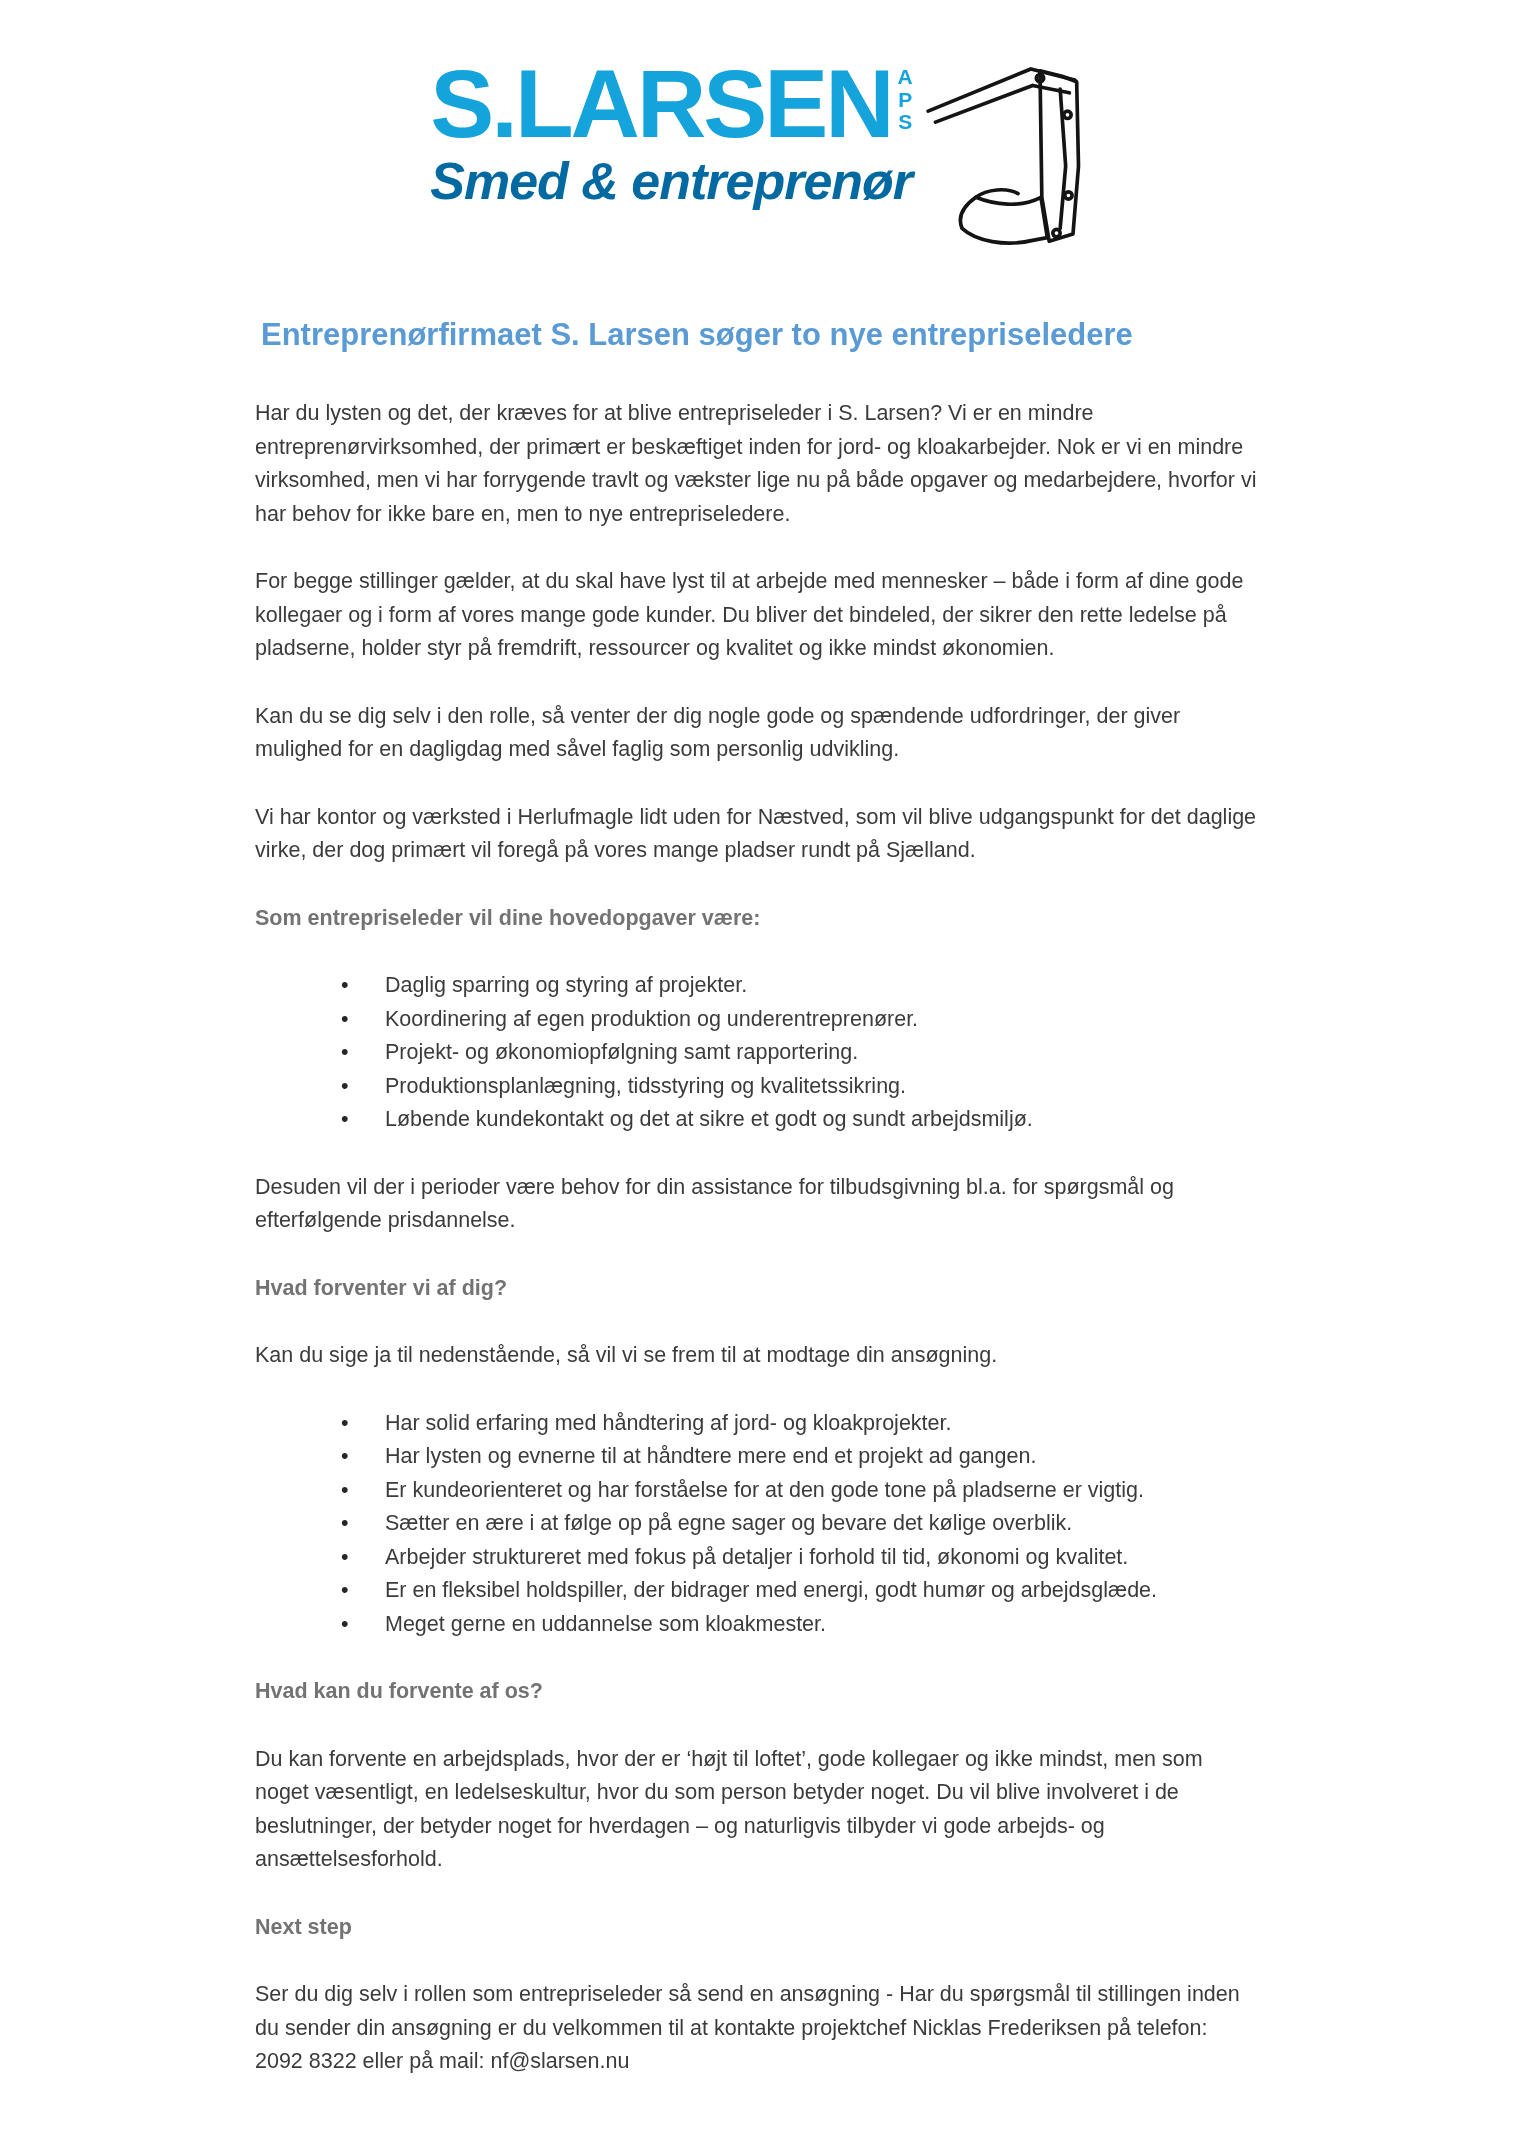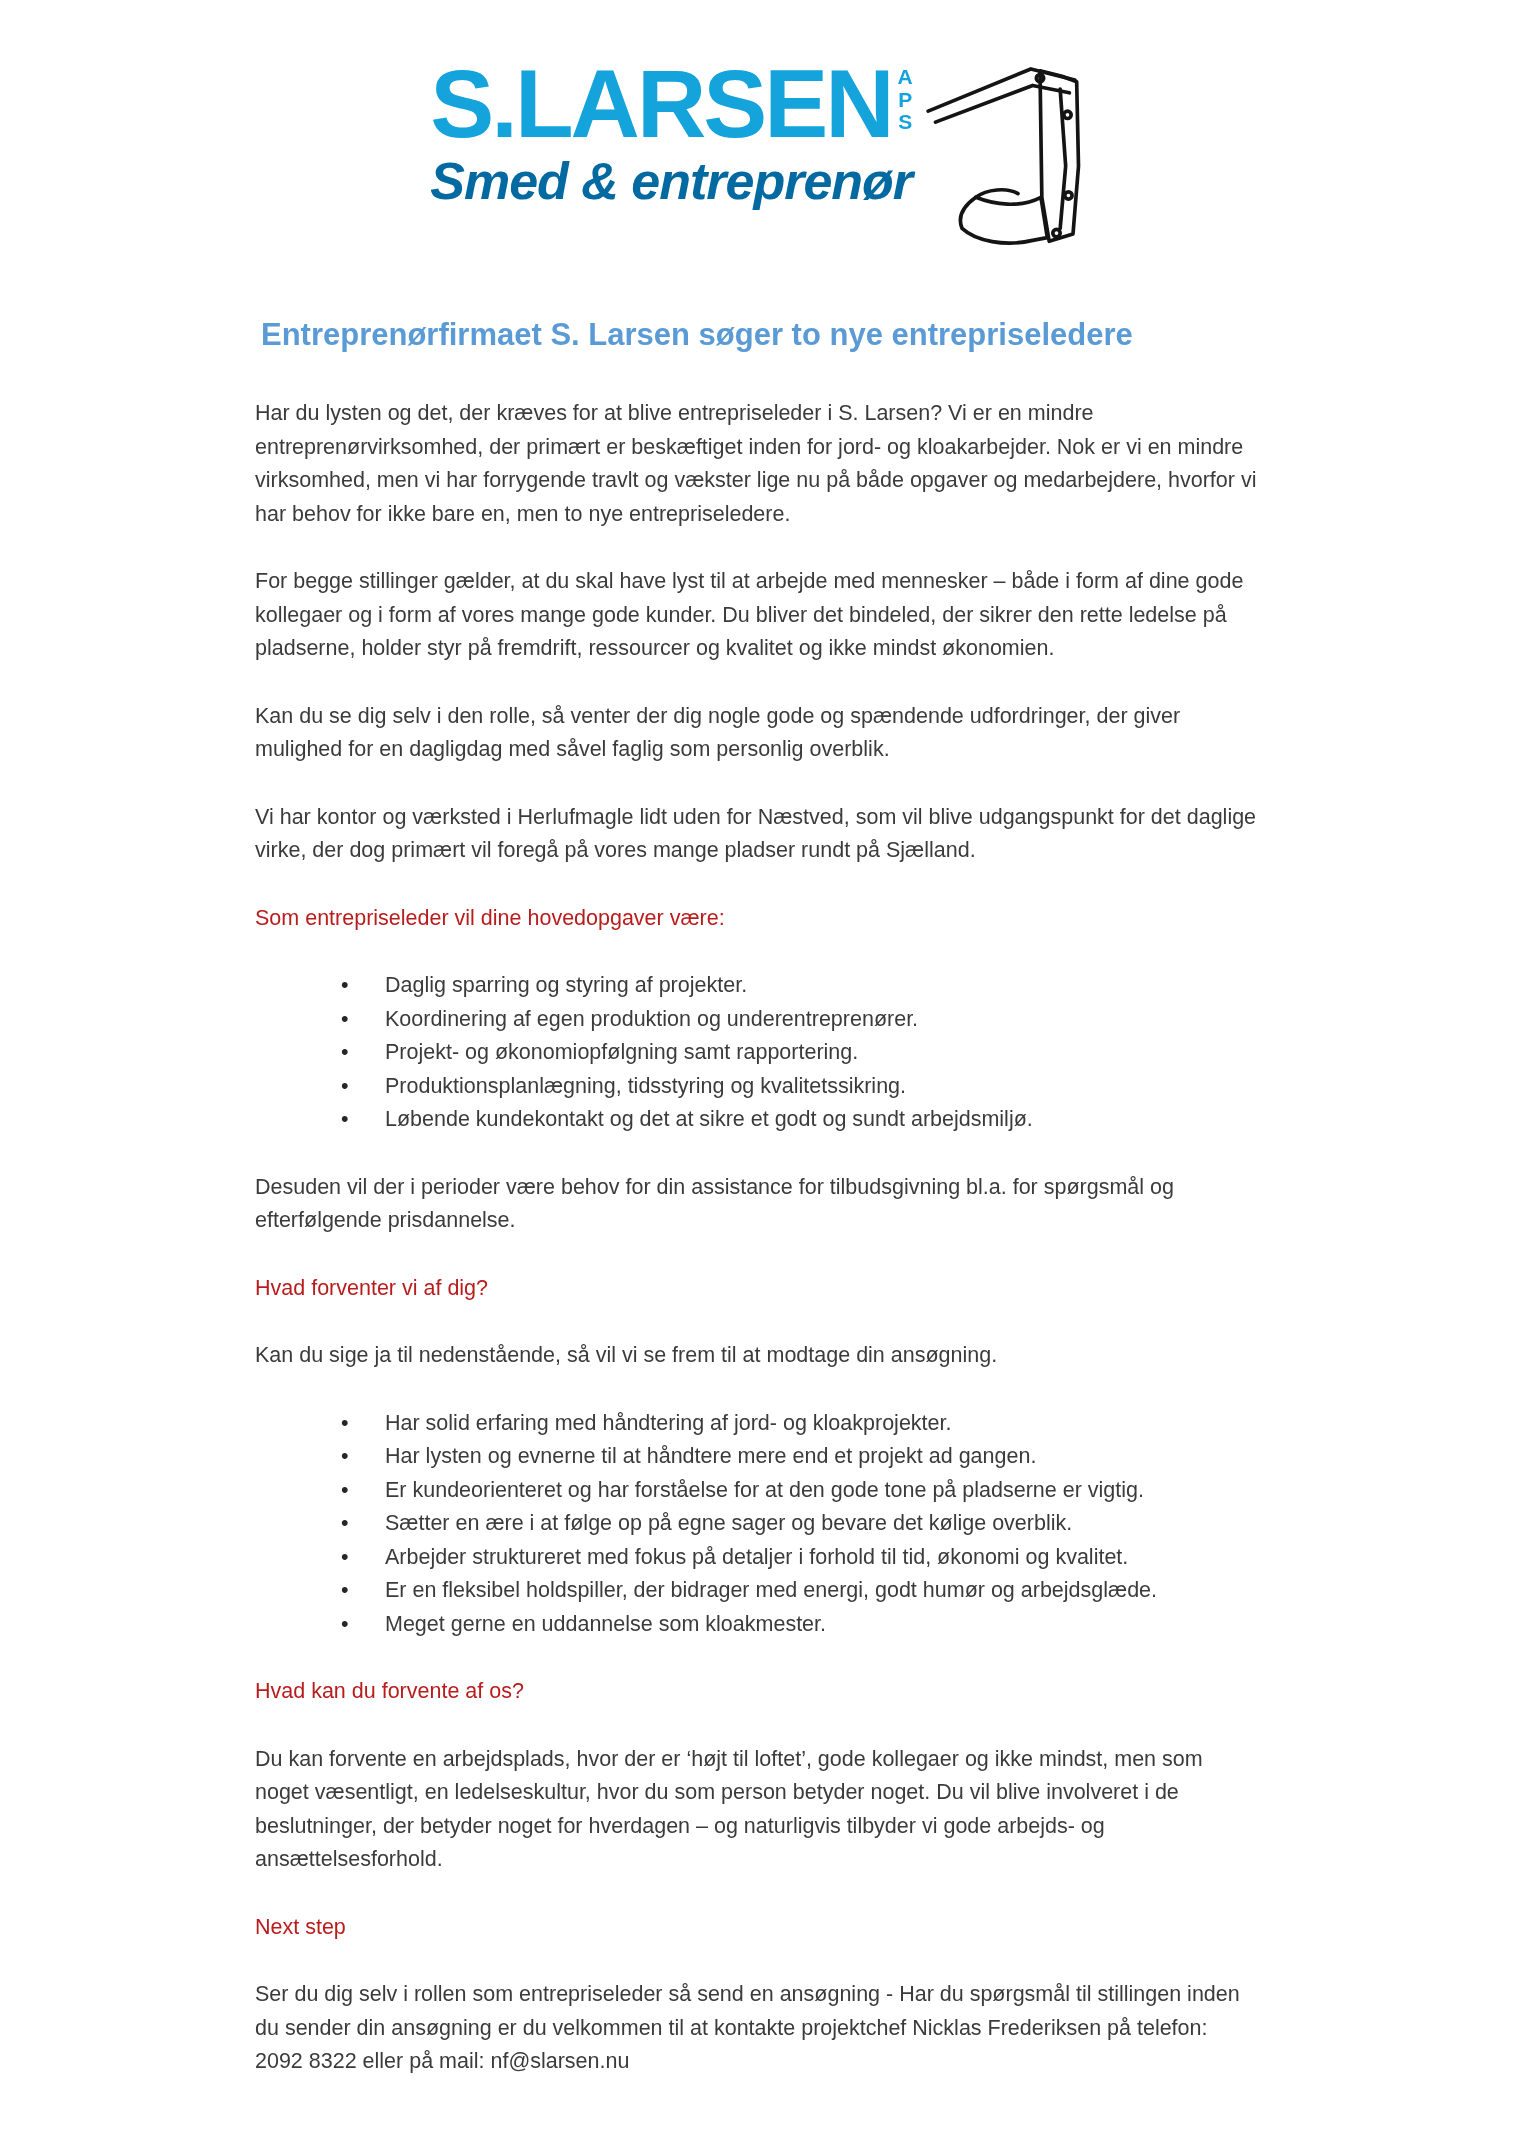--- a/index.html
+++ b/index.html
@@ -63,22 +63,22 @@
   }
   .para {
     font-size: 21.5px;
     line-height: 33.5px;
     margin: 0 0 34px 0;
     max-width: 1310px;
   }
   .sec-heading {
     font-size: 21.5px;
     line-height: 33.5px;
-    font-weight: normal;
-    color: #b91c1c;
+    font-weight: bold;
+    color: #737373;
     margin: 0 0 34px 0;
   }
   ul.doc-list {
     list-style: none;
     margin: 12px 0 34px 0;
     padding: 0;
   }
   ul.doc-list li {
     position: relative;
     font-size: 21.5px;
@@ -130,21 +130,21 @@
           <circle cx="150" cy="191" r="4"></circle>
         </g>
       </svg>
     </div>
   </div>
 
   <h1 class="doc-title" style="color:#5B9BD5">Entreprenørfirmaet S. Larsen søger to nye entrepriseledere</h1>
 
   <p class="para">Har du lysten og det, der kræves for at blive entrepriseleder i S. Larsen? Vi er en mindre entreprenørvirksomhed, der primært er beskæftiget inden for jord- og kloakarbejder. Nok er vi en mindre virksomhed, men vi har forrygende travlt og vækster lige nu på både opgaver og medarbejdere, hvorfor vi har behov for ikke bare en, men to nye entrepriseledere.</p>
   <p class="para">For begge stillinger gælder, at du skal have lyst til at arbejde med mennesker – både i form af dine gode kollegaer og i form af vores mange gode kunder. Du bliver det bindeled, der sikrer den rette ledelse på pladserne, holder styr på fremdrift, ressourcer og kvalitet og ikke mindst økonomien.</p>
-  <p class="para">Kan du se dig selv i den rolle, så venter der dig nogle gode og spændende udfordringer, der giver mulighed for en dagligdag med såvel faglig som personlig overblik.</p>
+  <p class="para">Kan du se dig selv i den rolle, så venter der dig nogle gode og spændende udfordringer, der giver mulighed for en dagligdag med såvel faglig som personlig udvikling.</p>
   <p class="para">Vi har kontor og værksted i Herlufmagle lidt uden for Næstved, som vil blive udgangspunkt for det daglige virke, der dog primært vil foregå på vores mange pladser rundt på Sjælland.</p>
 
   <p class="sec-heading">Som entrepriseleder vil dine hovedopgaver være:</p>
   <ul class="doc-list">
     <li>Daglig sparring og styring af projekter.</li>
     <li>Koordinering af egen produktion og underentreprenører.</li>
     <li>Projekt- og økonomiopfølgning samt rapportering.</li>
     <li>Produktionsplanlægning, tidsstyring og kvalitetssikring.</li>
     <li>Løbende kundekontakt og det at sikre et godt og sundt arbejdsmiljø.</li>
   </ul>

